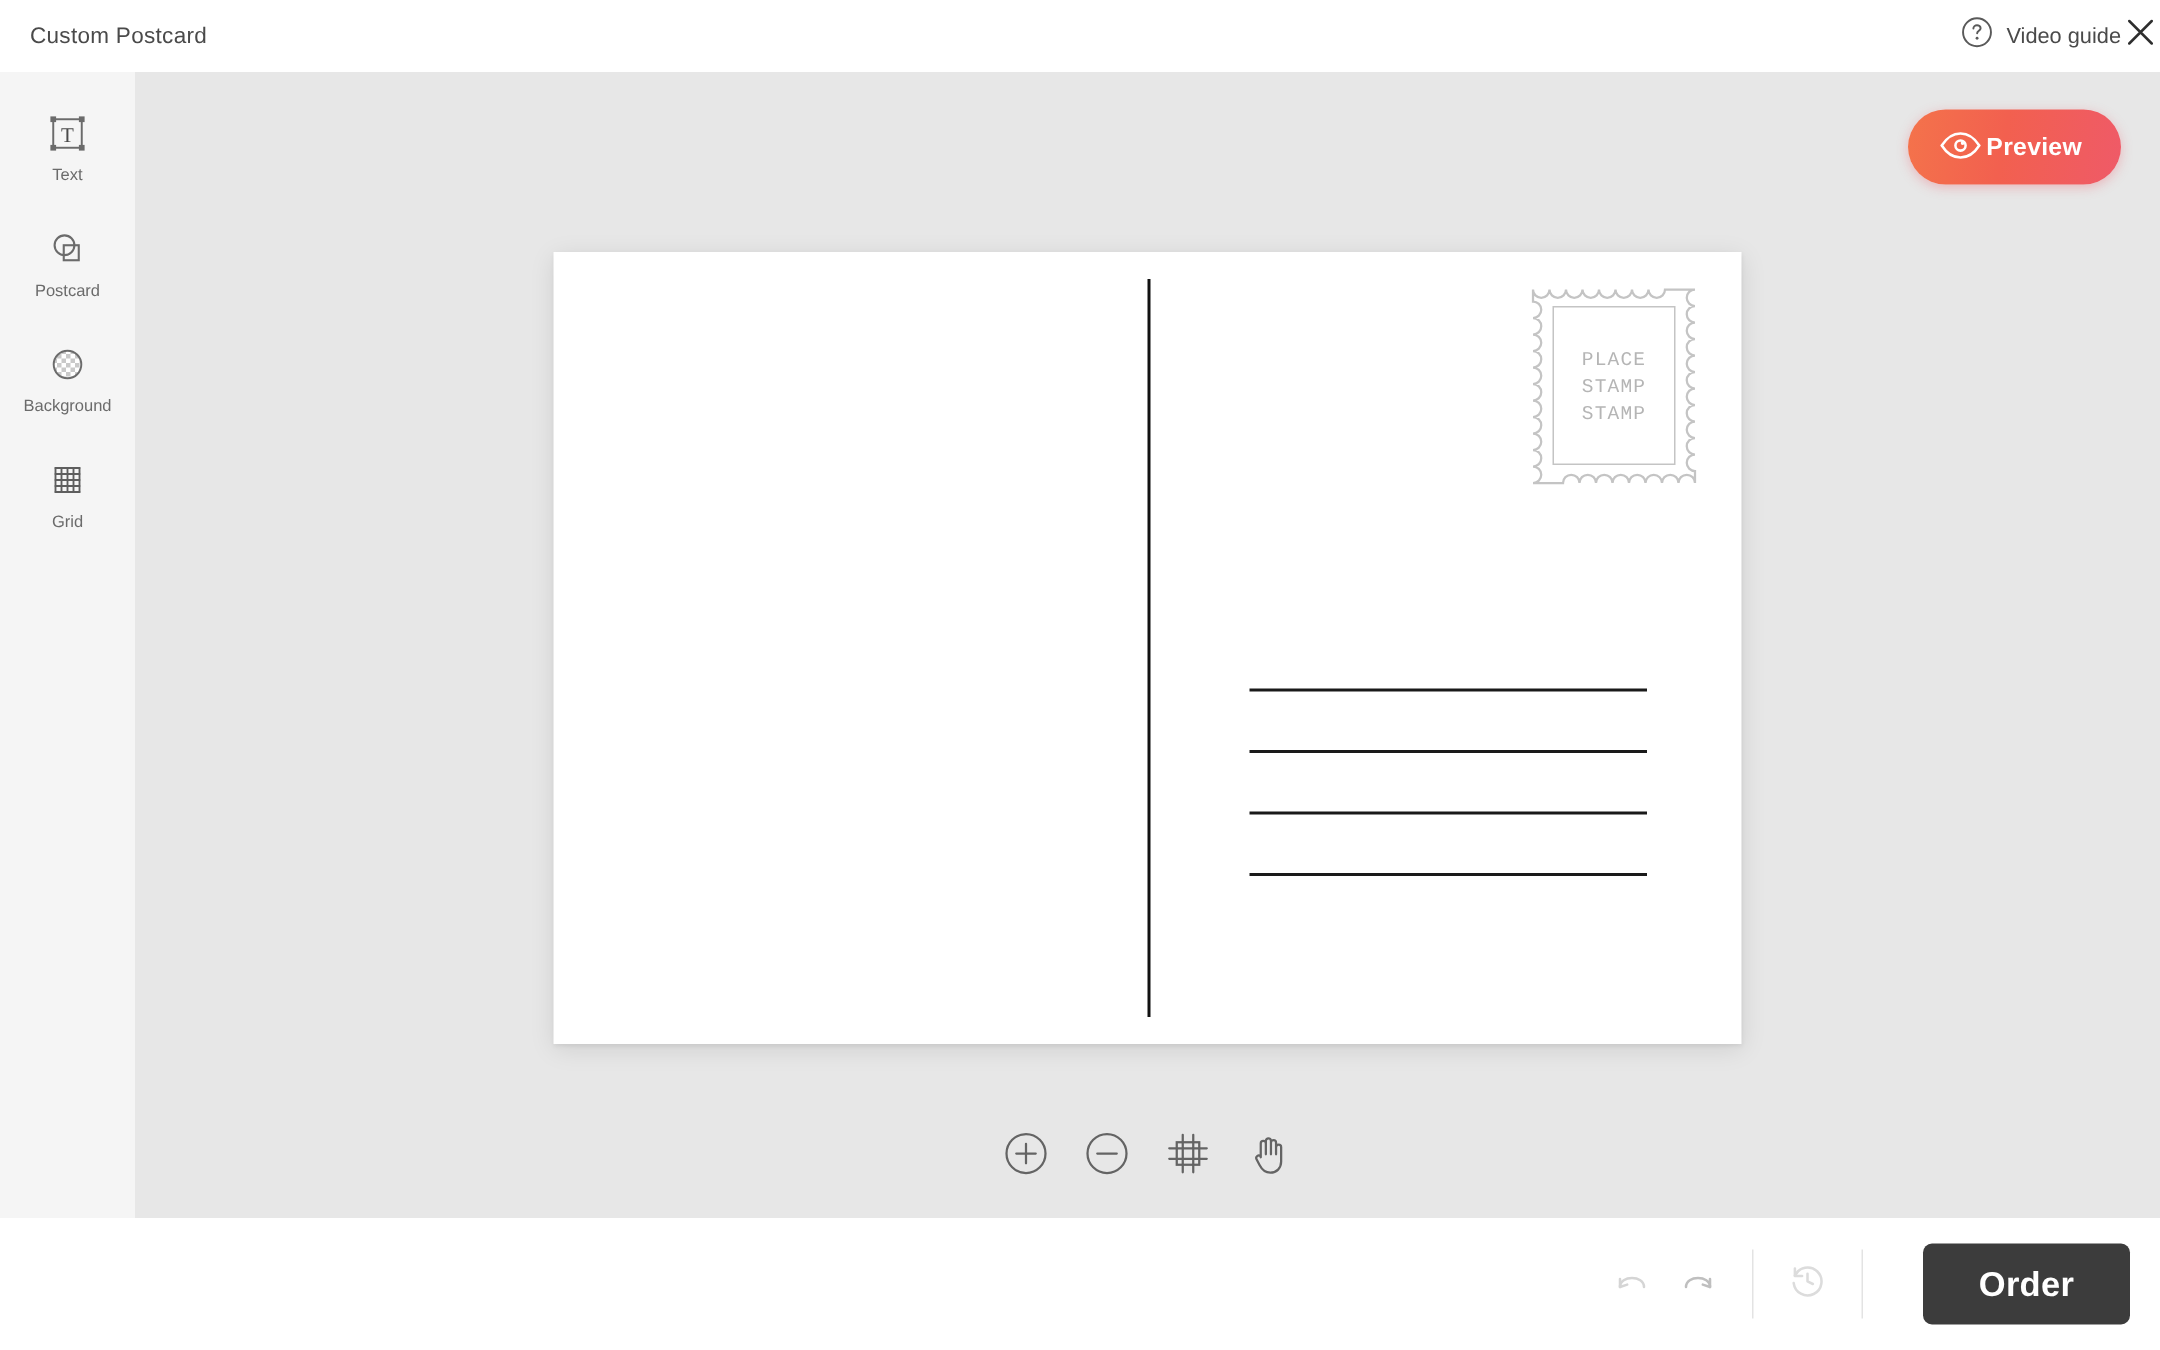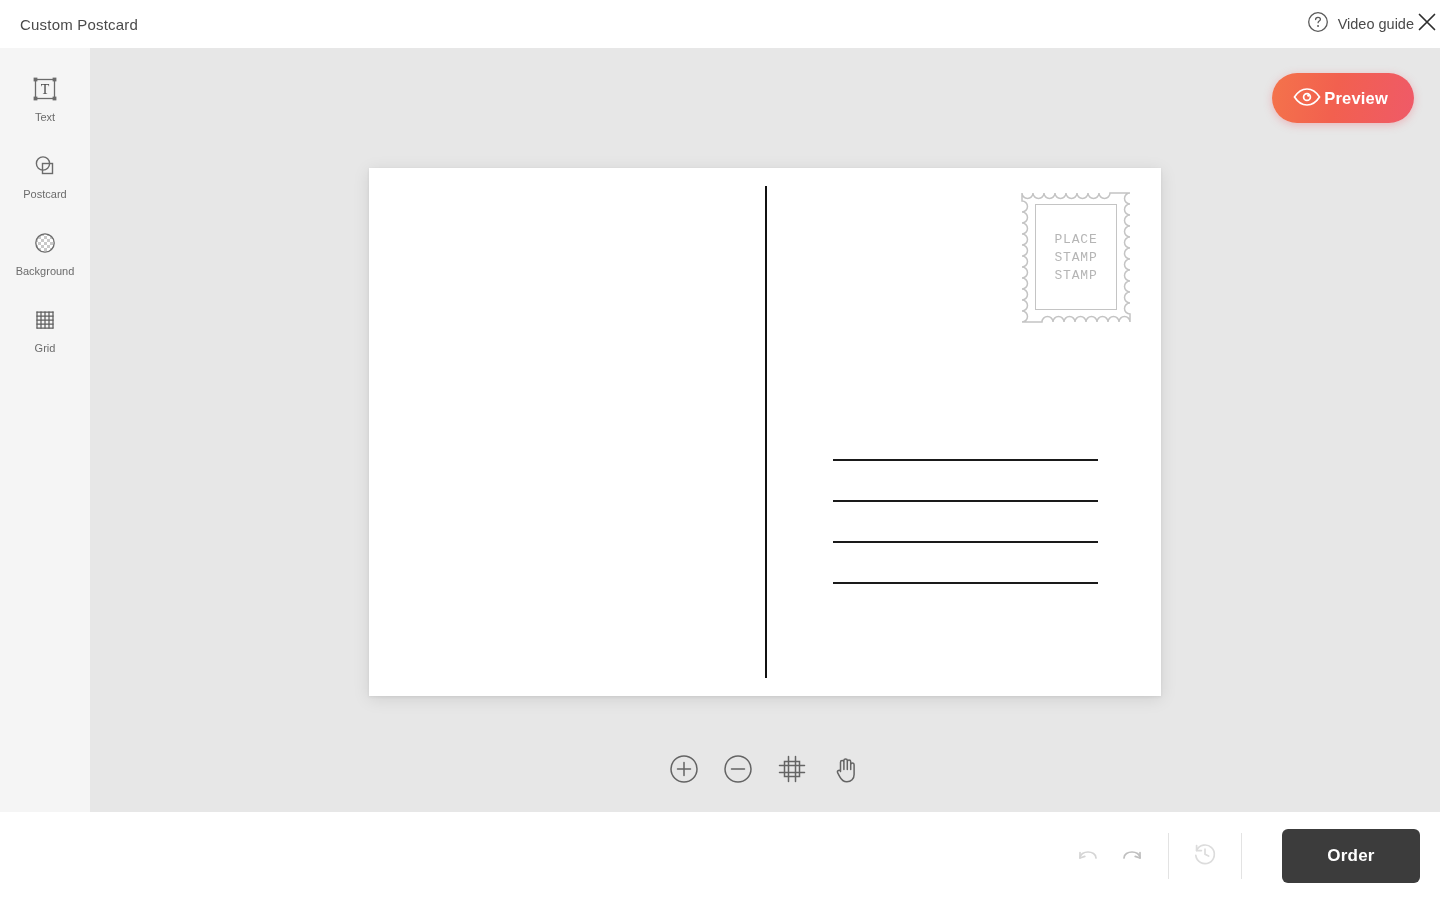--- a/index.html
+++ b/index.html
@@ -110,21 +110,21 @@
   .footer-actions {
     position: absolute; right: 20px; top: 50%; transform: translateY(-50%);
     display: flex; align-items: center; gap: 0px;
   }
   .hist-btn { width: 44px; height: 44px; display: flex; align-items: center; justify-content: center; cursor: pointer; }
   .vdiv { width: 1px; height: 46px; background: #e3e3e3; margin: 0 14px; }
   .order-btn {
     margin-left: 26px;
     width: 138px; height: 54px; border-radius: 6px;
     background: #3c3c3c; border: none; cursor: pointer;
-    color: #fff; font-size: 17px; font-weight: bold;
+    color: #fff; font-size: 23px; font-weight: bold;
     display: flex; align-items: center; justify-content: center;
     letter-spacing: .2px;
   }
 </style>
 </head>
 <body>
 
 <div class="app">
 
   <div class="header">

